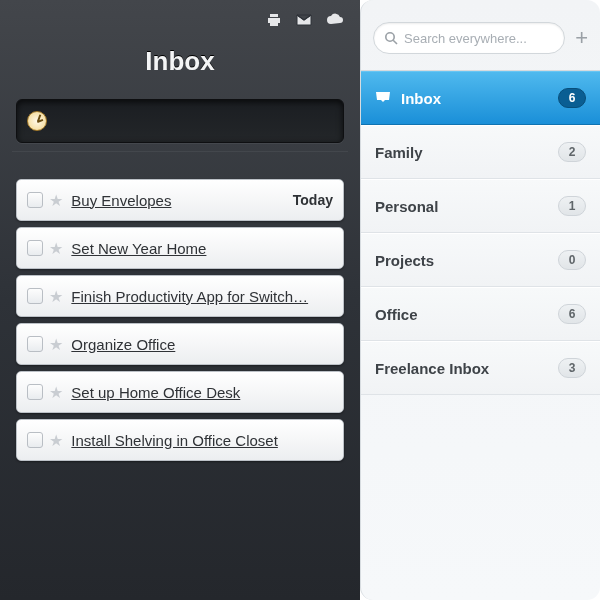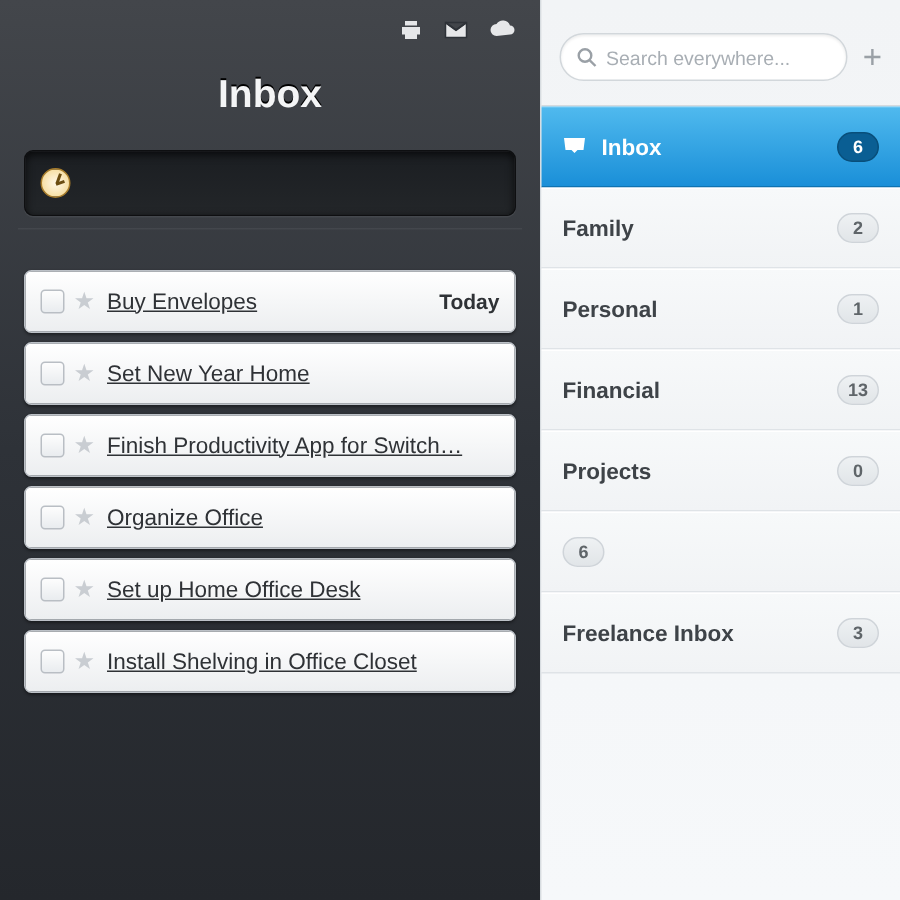--- a/index.html
+++ b/index.html
@@ -104,20 +104,21 @@
   font-weight: bold;
   text-align: right;
 }
 .right {
   width: 240px;
   height: 600px;
   background: linear-gradient(#f2f4f6, #f6f8fa);
   border-left: 1px solid #d7dce0;
   display: flex;
   flex-direction: column;
+  border-radius: 13px;
 }
 .searchbar {
   padding: 22px 12px 16px 12px;
   display: flex;
   align-items: center;
   gap: 10px;
   border-bottom: 1px solid #d5dade;
 }
 .search-field {
   flex: 1;
@@ -265,28 +266,25 @@
       </div>
       <div class="list-row">
         <span class="label">Family</span>
         <span class="count">2</span>
       </div>
       <div class="list-row">
         <span class="label">Personal</span>
         <span class="count">1</span>
       </div>
       <div class="list-row">
-        <span class="label">Financial</span>
-        <span class="count">13</span>
-      </div>
-      <div class="list-row">
         <span class="label">Projects</span>
         <span class="count">0</span>
       </div>
       <div class="list-row">
+        <span class="label">Office</span>
         <span class="count">6</span>
       </div>
       <div class="list-row">
         <span class="label">Freelance Inbox</span>
         <span class="count">3</span>
       </div>
     </div>
 </div>
 
 </body></html>

